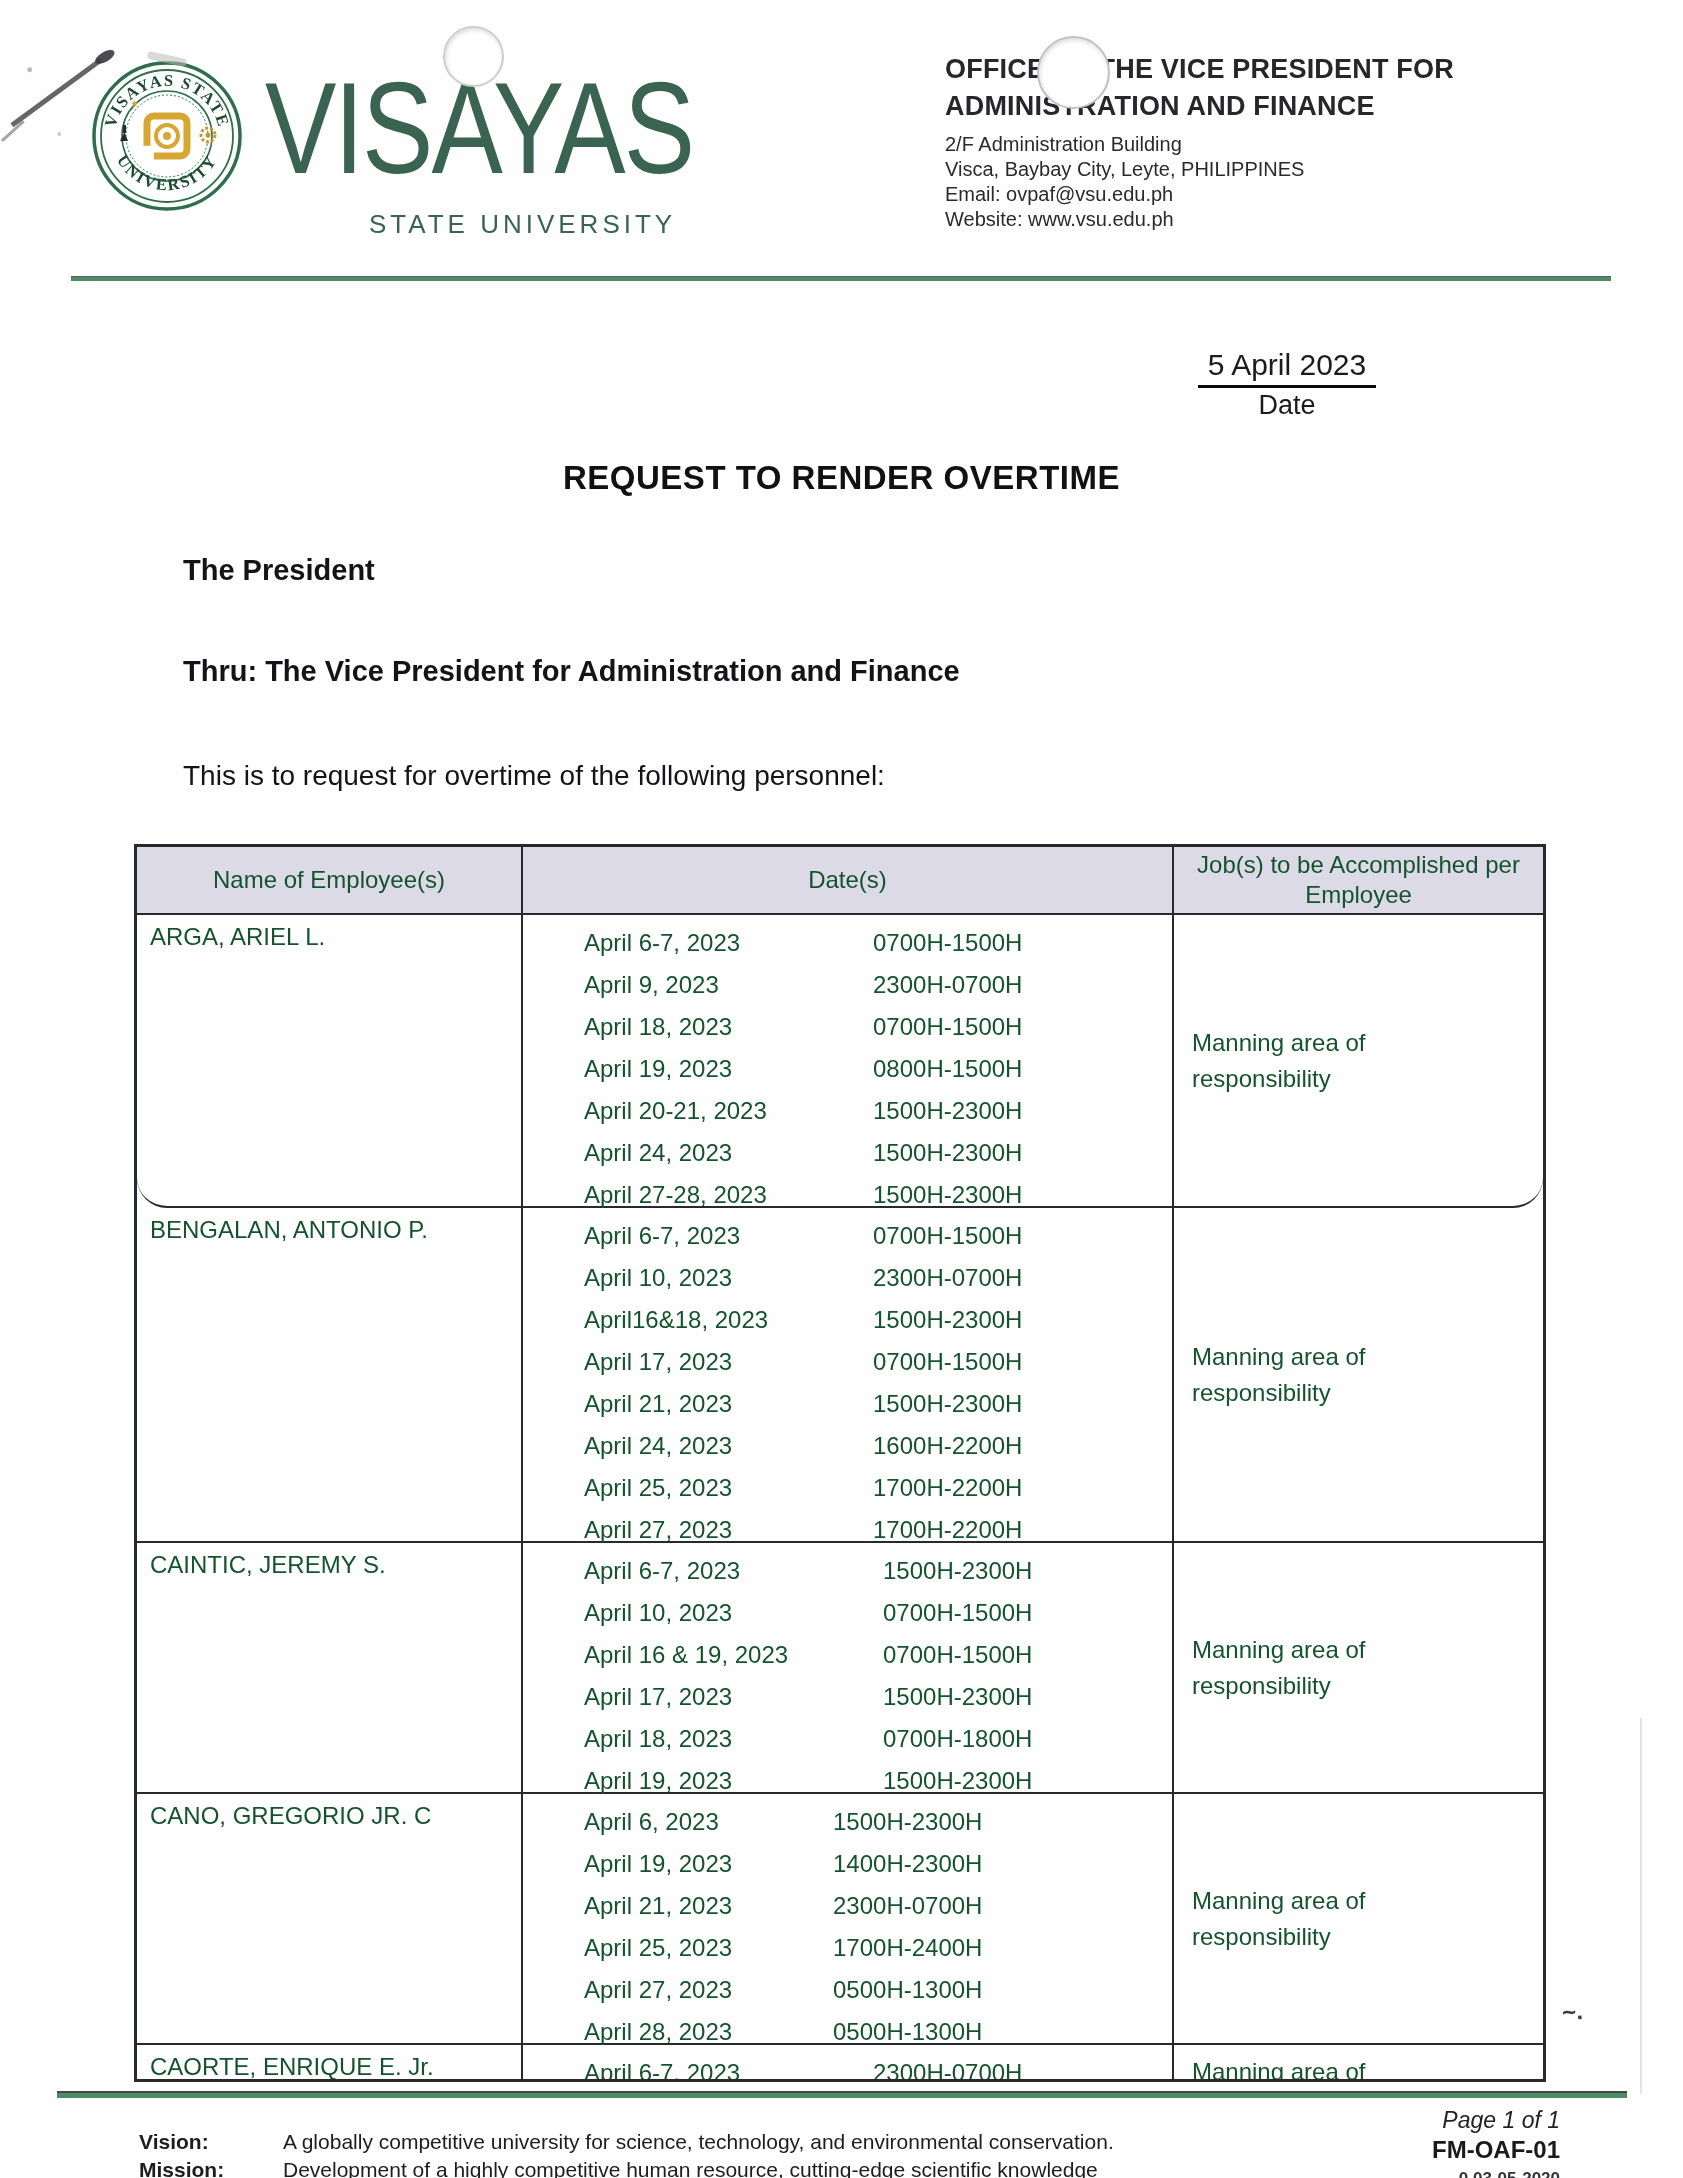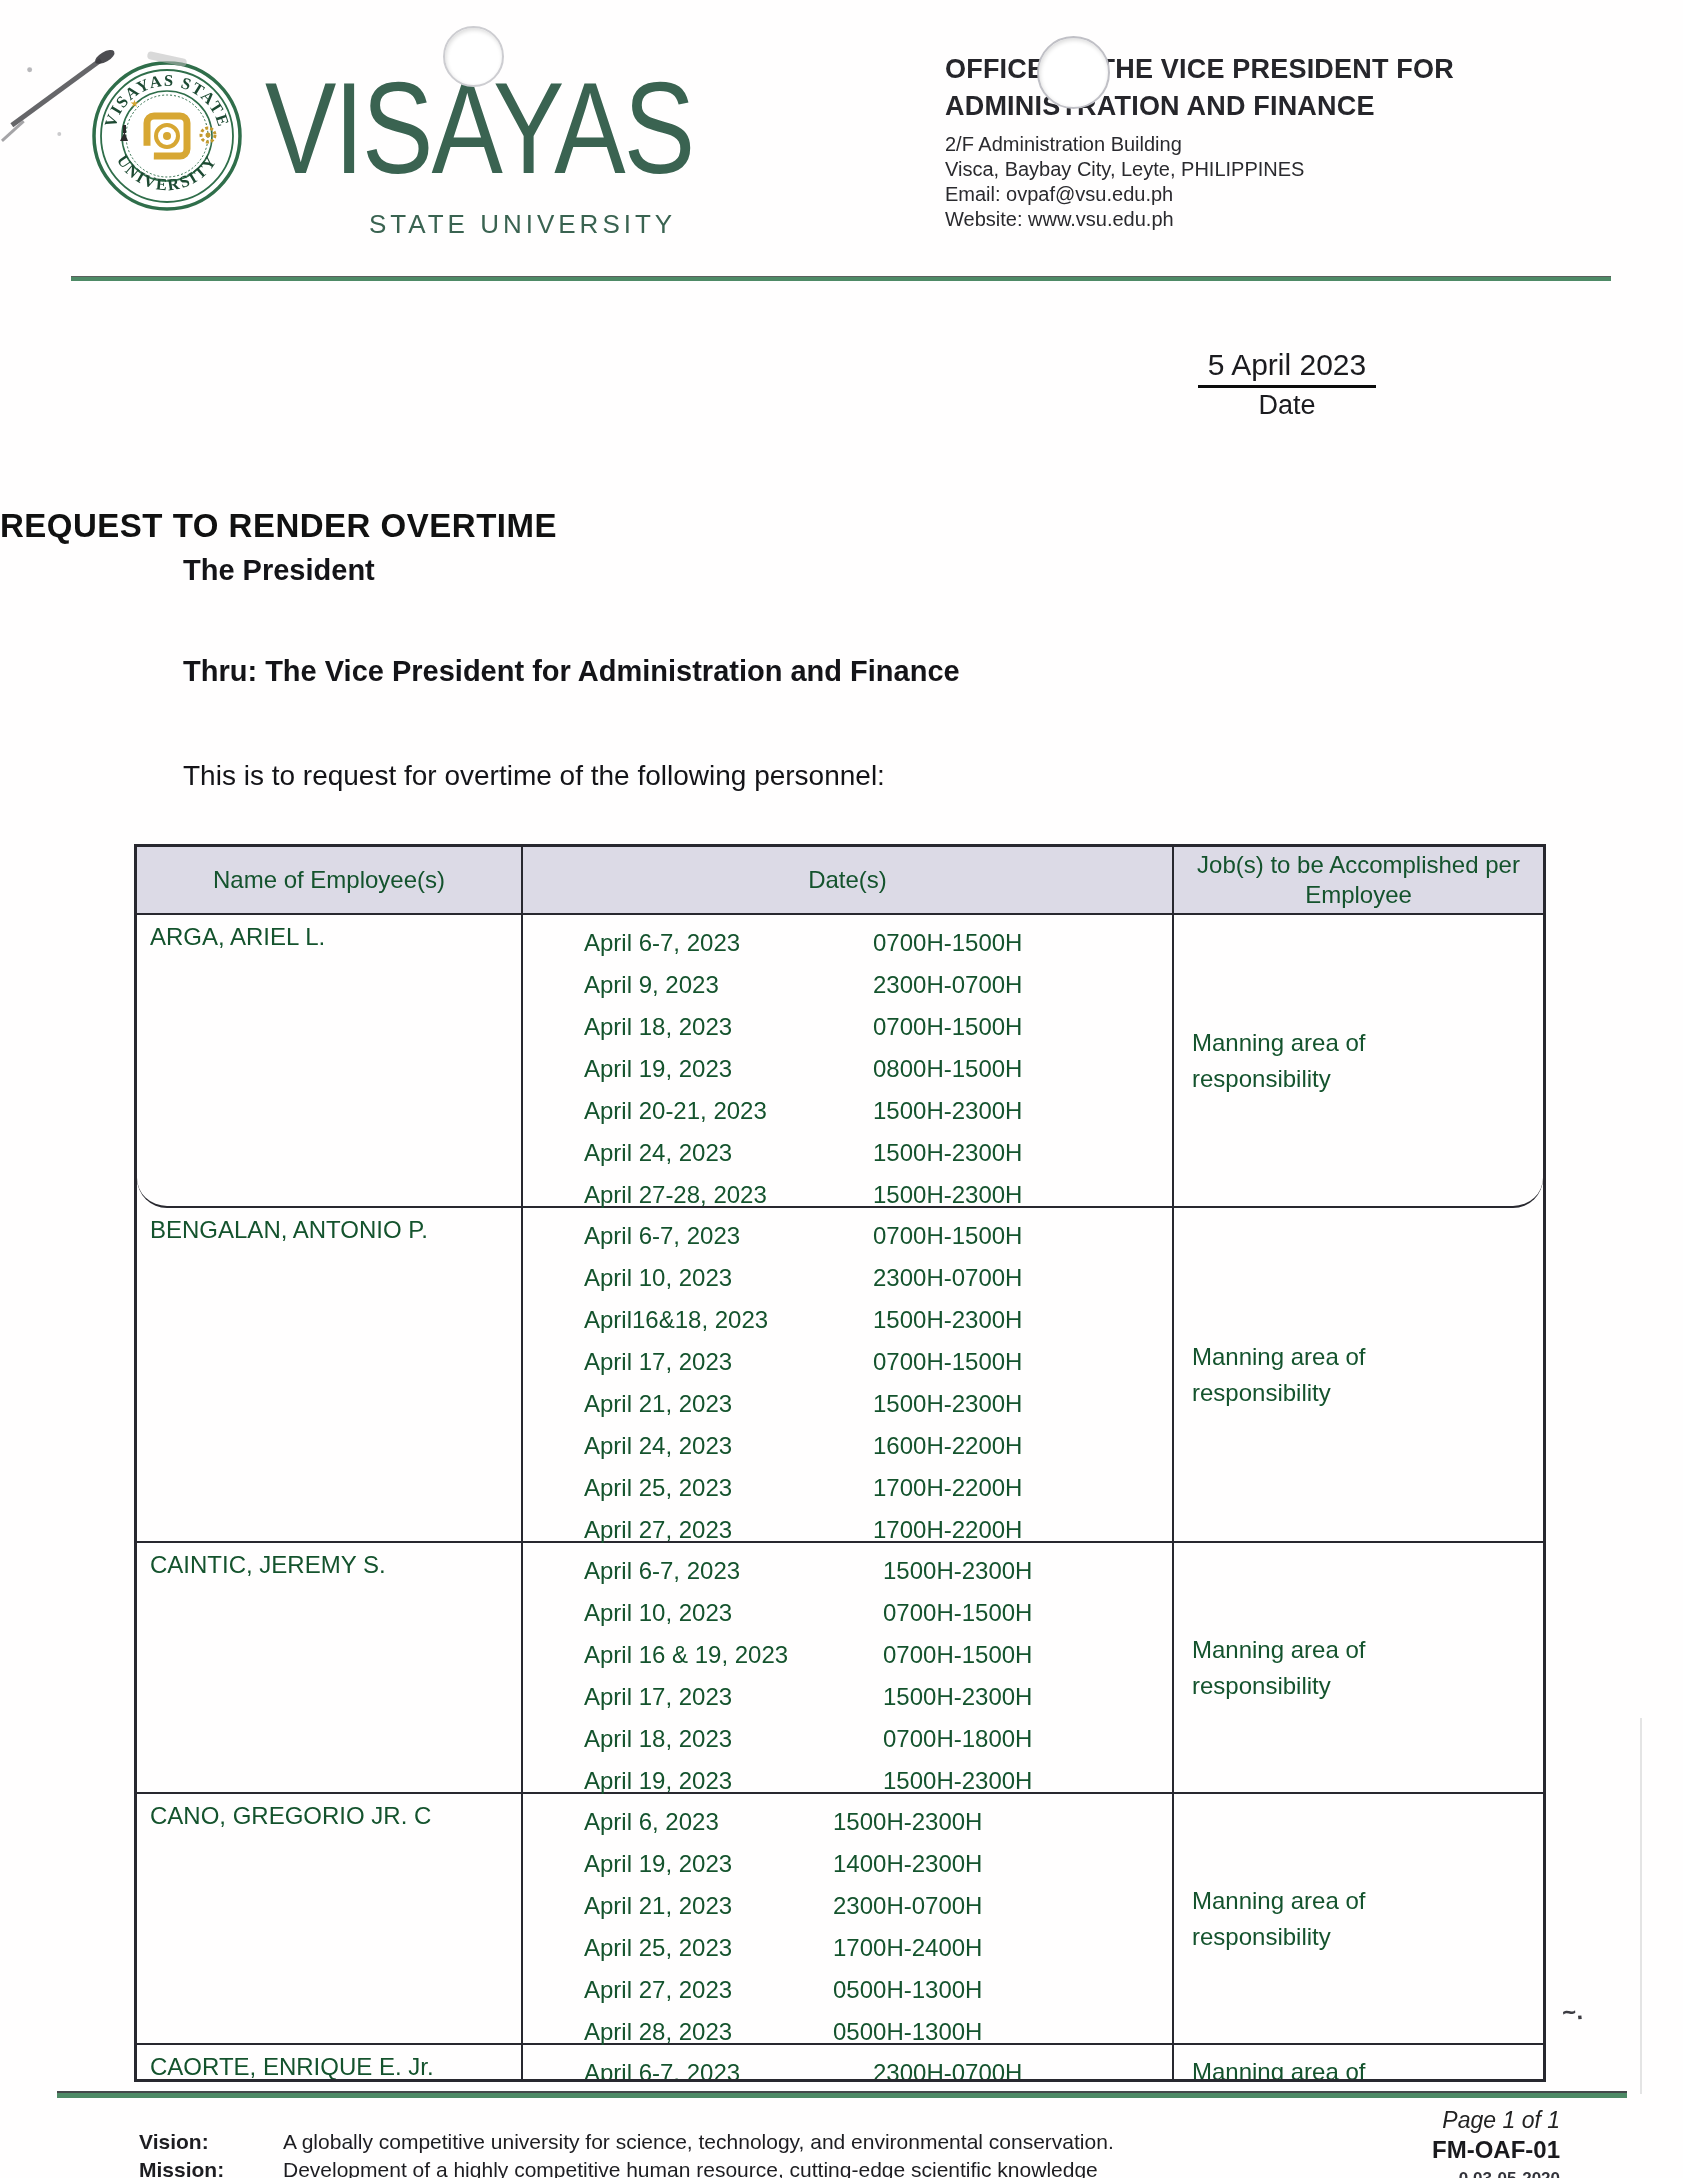--- a/index.html
+++ b/index.html
@@ -27,22 +27,22 @@
   #office-address{margin-top:7px;font-size:20px;line-height:25px;color:#2a2a2e;}
   #header-rule{
     position:absolute;left:71px;top:276px;width:1540px;height:5px;
     background:linear-gradient(#5a5f5c 0 1px, var(--rule-green) 1px);
   }
   
   #date-block{position:absolute;left:1173px;top:348px;width:228px;text-align:center;}
   #date-value{display:inline-block;font-size:30px;padding:0 10px 3px 10px;border-bottom:3px solid #0c0c0c;}
   #date-label{font-size:27px;margin-top:2px;}
   
-  #doc-title{position:absolute;left:0;top:459px;width:1683px;text-align:left;
-    font-size:33px;font-weight:bold;letter-spacing:0.5px;color:#111;margin-top:48px;}
+  #doc-title{position:absolute;left:0;top:459px;width:1683px;text-align:center;
+    font-size:33px;font-weight:bold;letter-spacing:0.5px;color:#111;}
   .letter-line{position:absolute;left:183px;font-size:29px;color:#141418;}
   #recipient-line{top:554px;font-weight:bold;}
   #thru-line{top:655px;font-weight:bold;}
   #intro-line{top:760px;font-weight:normal;font-size:28px;}
   
   #overtime-table{
     position:absolute;left:134px;top:844px;width:1412px;height:1238px;
     border:3px solid #28282f;box-sizing:border-box;overflow:hidden;
     display:flex;flex-direction:column;font-size:24px;color:#14532d;
   }

